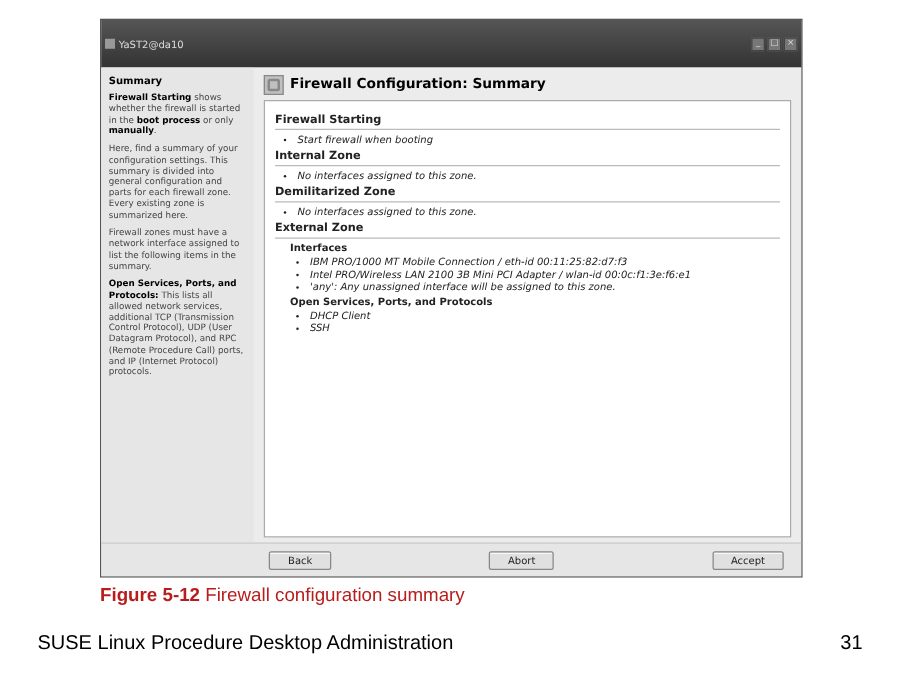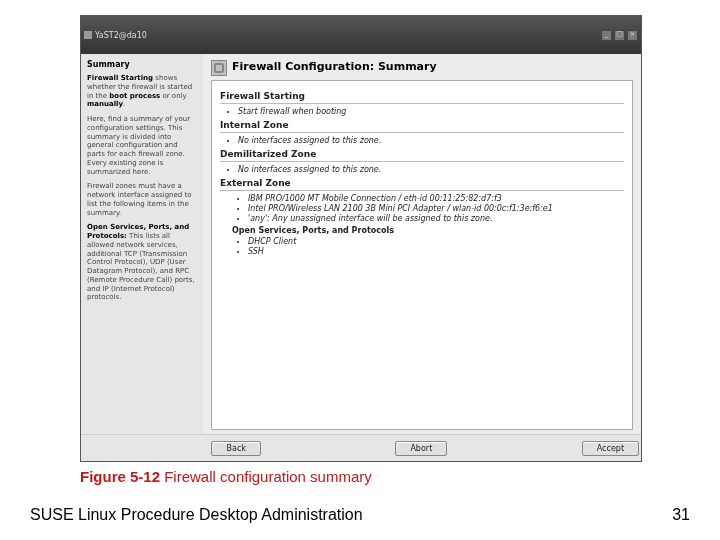--- a/index.html
+++ b/index.html
@@ -151,21 +151,21 @@
     margin: 3px 0 2px 12px;
     font-size: 8px;
   }
   .sub-list {
     margin: 1px 0 3px 28px !important;
   }
   .button-row {
     height: 26px;
     display: flex;
     align-items: center;
-    padding: 0 2px;
+    padding: 0 14px;
     gap: 6px;
     background: #e6e6e6;
     border-top: 1px solid #ccc;
     flex: 0 0 auto;
   }
   .btn {
     border: 1px solid #888;
     background: #e0e0e0;
     padding: 2px 14px;
     font-size: 8px;
@@ -245,20 +245,21 @@
           <ul>
             <li>No interfaces assigned to this zone.</li>
           </ul>
 
           <div class="section-head">Demilitarized Zone</div>
           <ul>
             <li>No interfaces assigned to this zone.</li>
           </ul>
 
           <div class="section-head">External Zone</div>
+          <div class="sub-head">Interfaces</div>
           <ul class="sub-list">
             <li>IBM PRO/1000 MT Mobile Connection / eth-id 00:11:25:82:d7:f3</li>
             <li>Intel PRO/Wireless LAN 2100 3B Mini PCI Adapter / wlan-id 00:0c:f1:3e:f6:e1</li>
             <li>'any': Any unassigned interface will be assigned to this zone.</li>
           </ul>
           <div class="sub-head">Open Services, Ports, and Protocols</div>
           <ul class="sub-list">
             <li>DHCP Client</li>
             <li>SSH</li>
           </ul>

